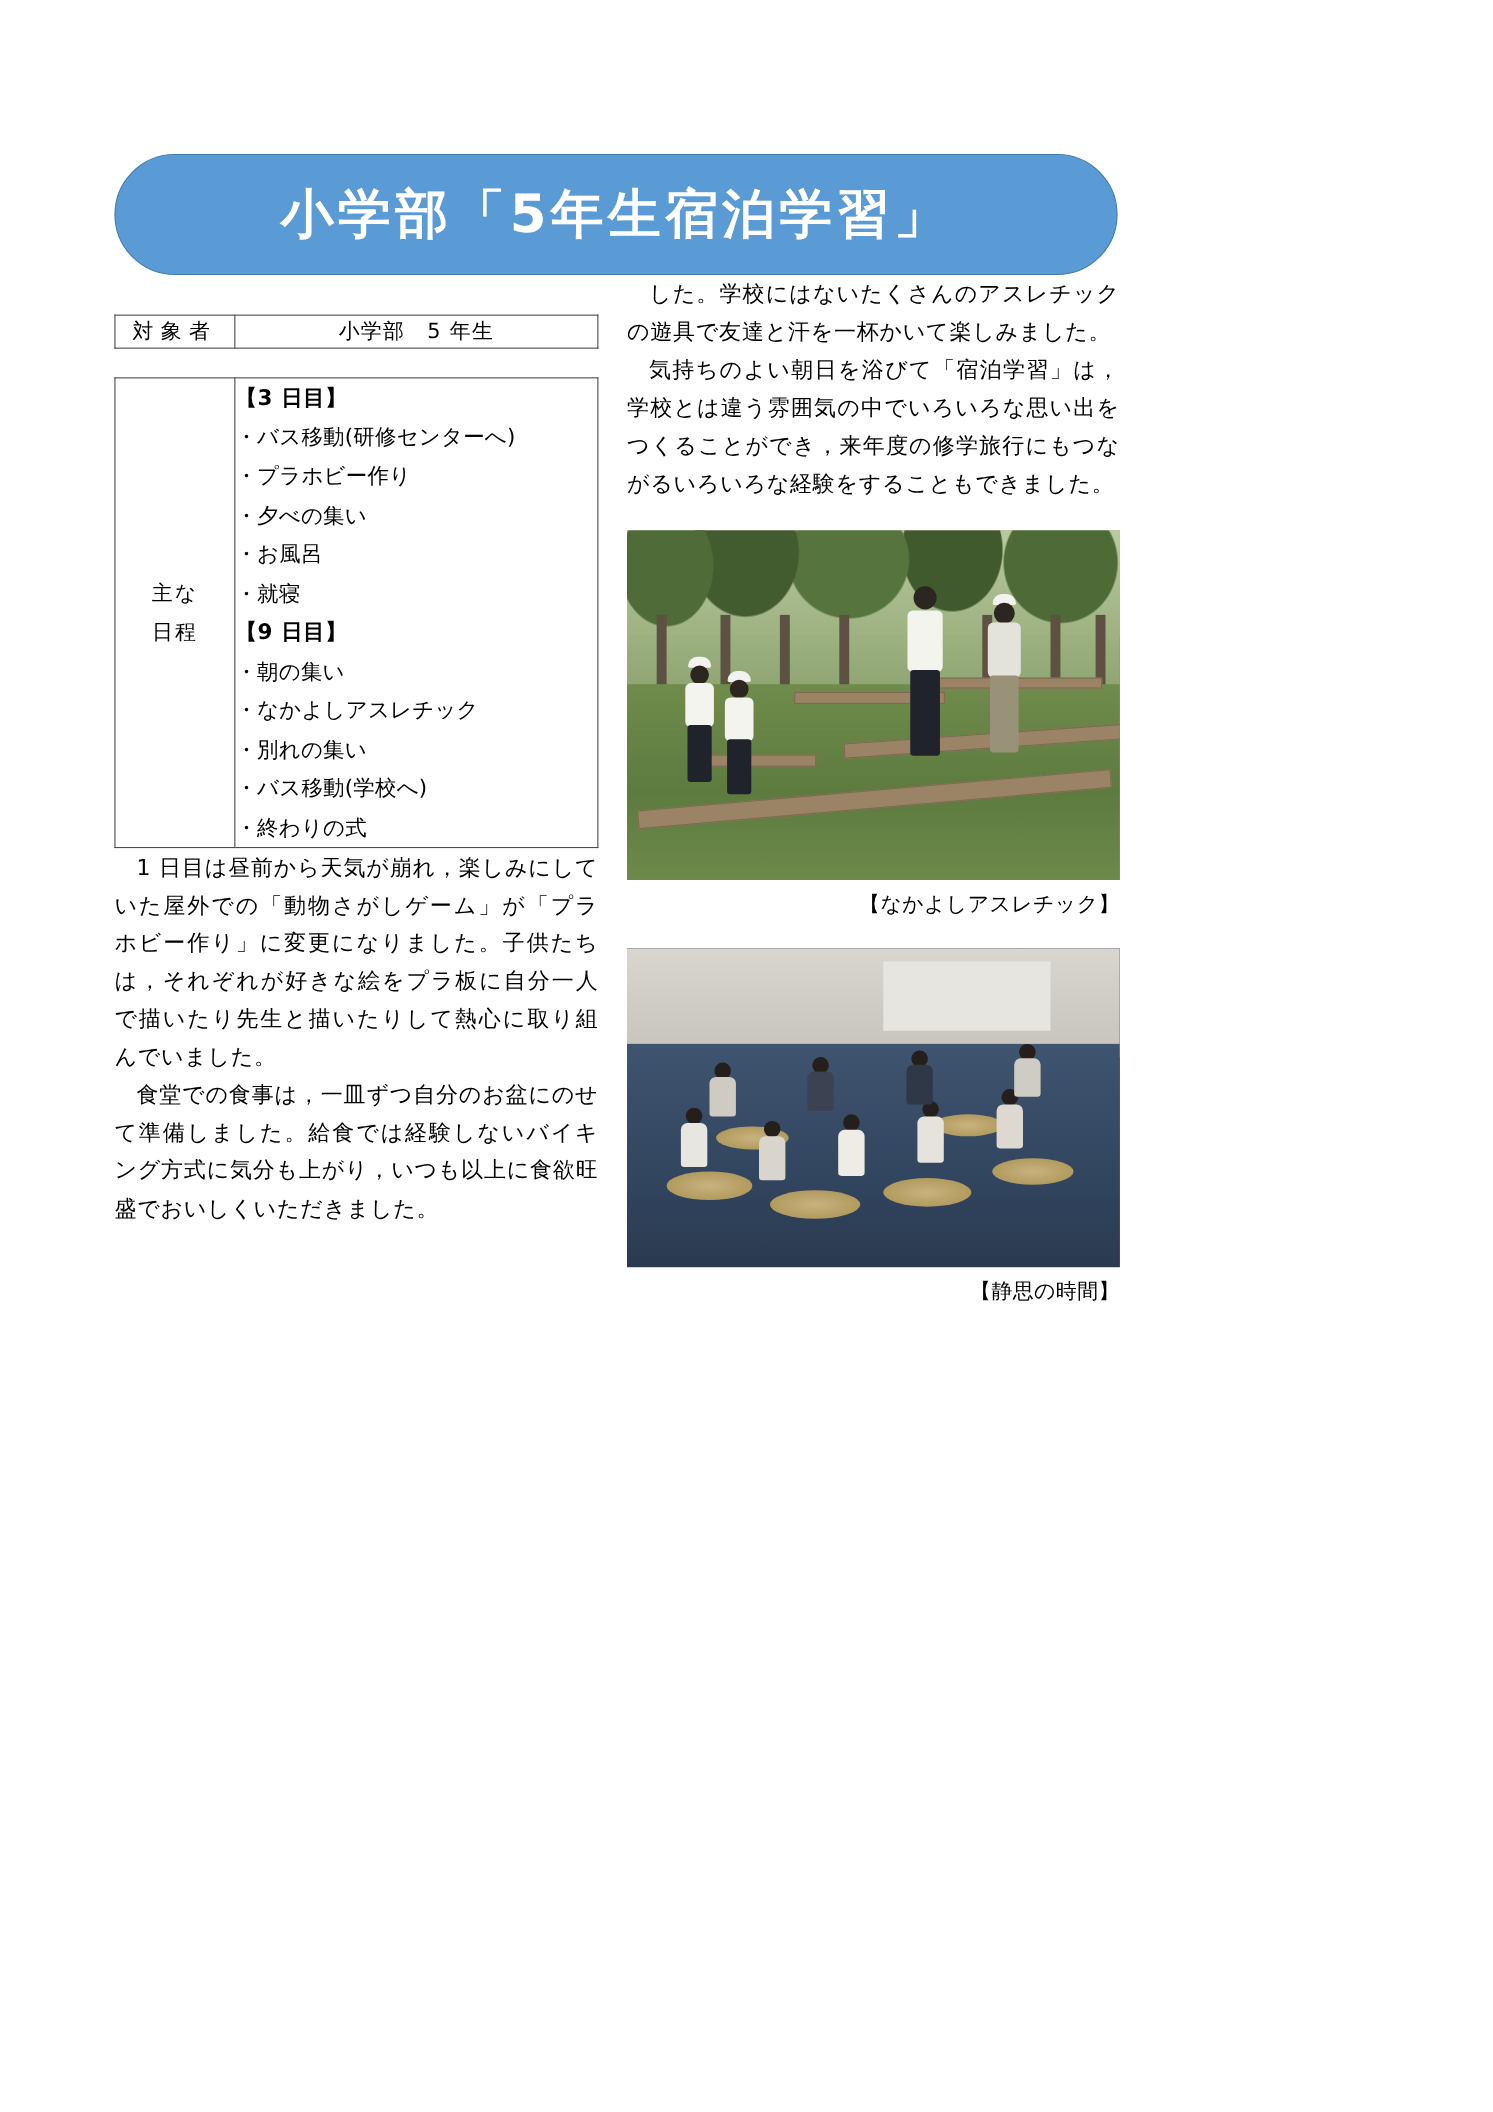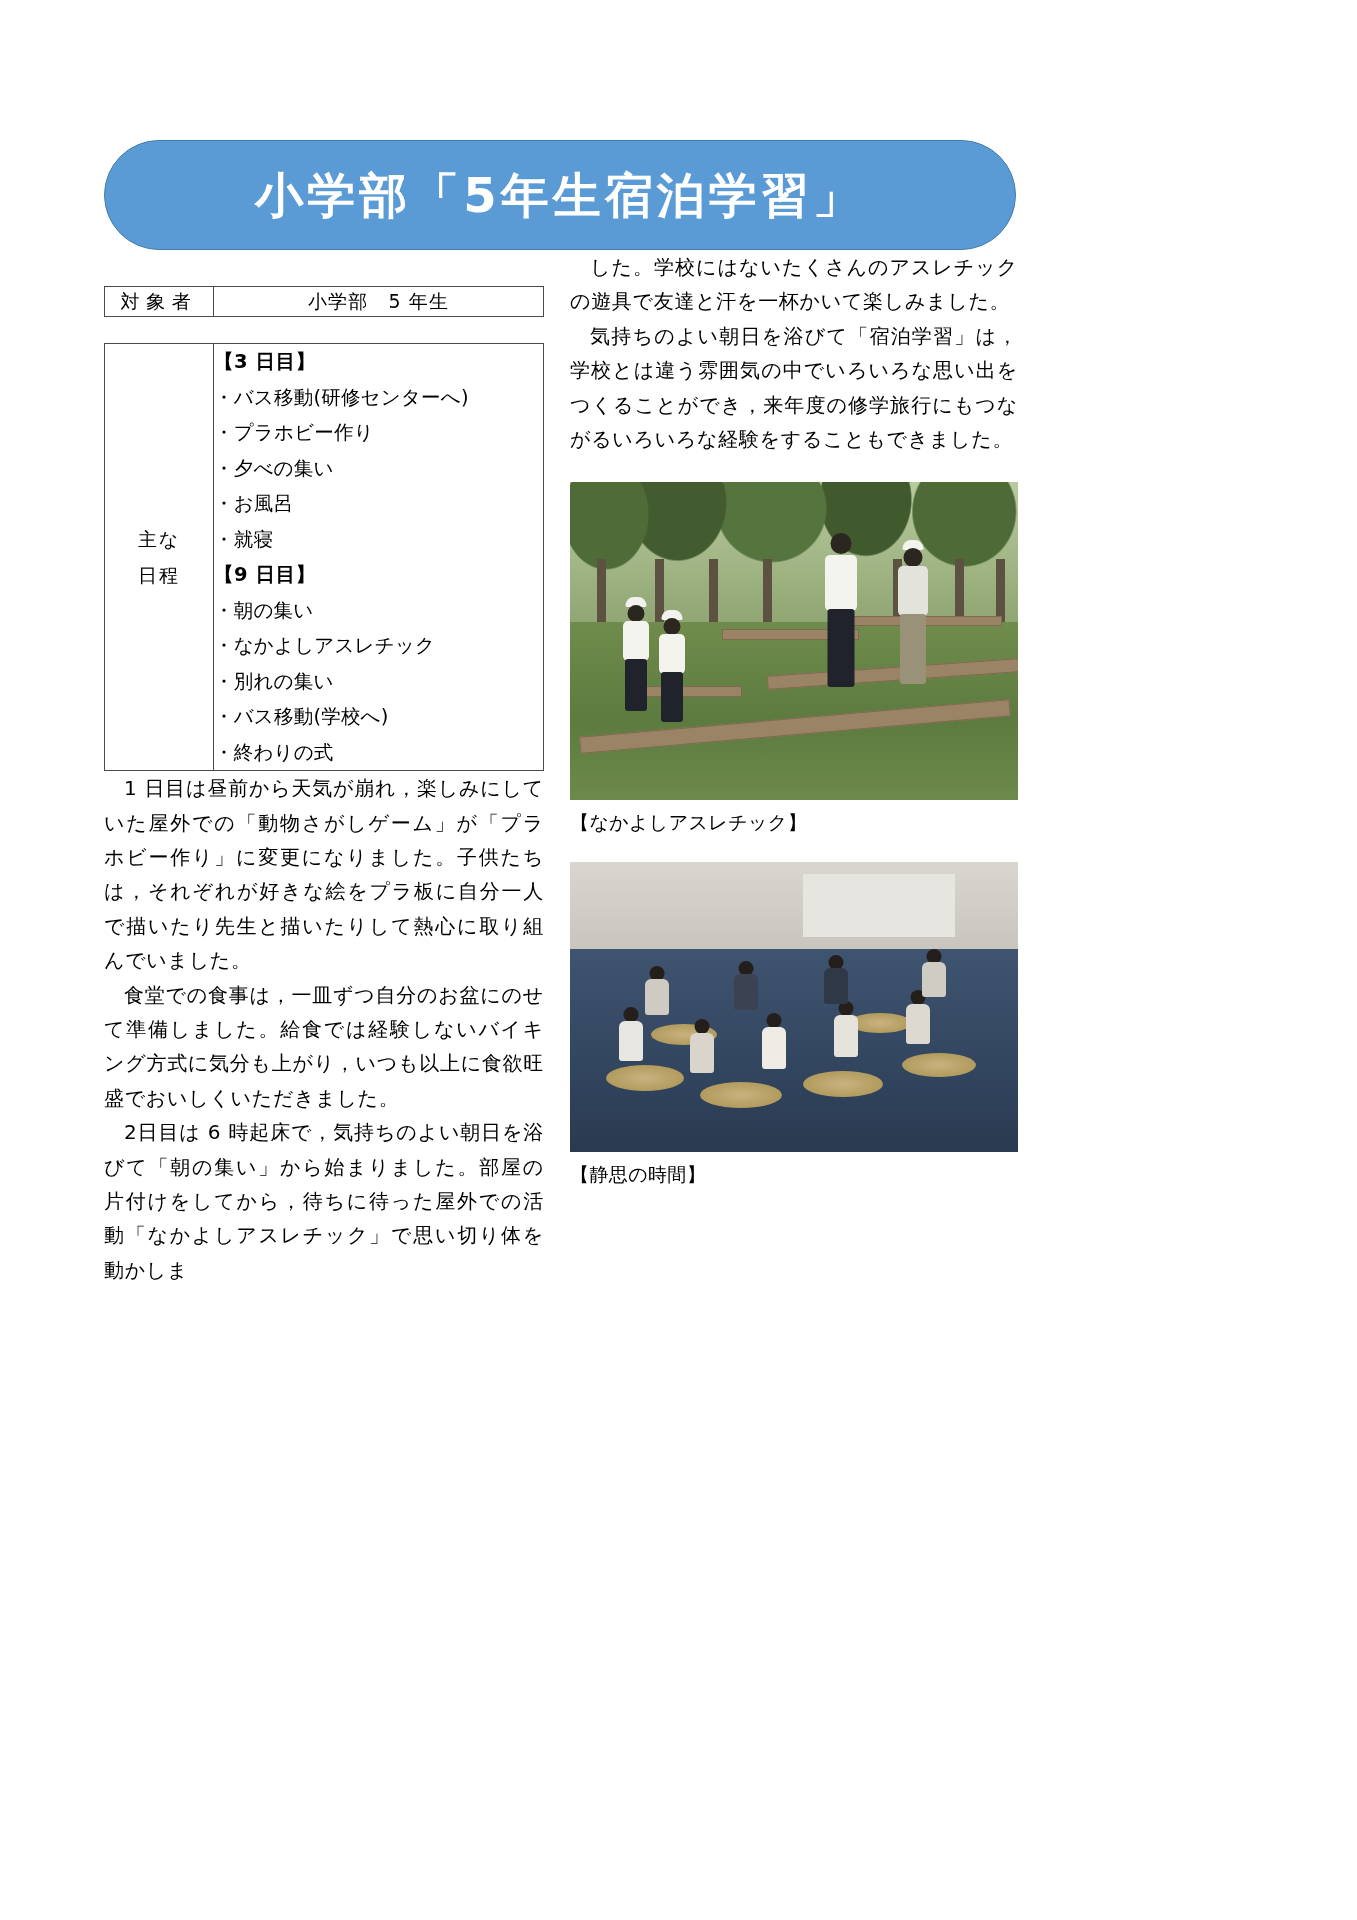--- a/index.html
+++ b/index.html
@@ -150,21 +150,21 @@
   .photo-frame {
     width: 448px;
     height: 318px;
     position: relative;
     overflow: hidden;
     background: #6f7d55;
   }
   .photo-frame.indoor { height: 290px; background: #33415c; }
   .caption {
     font-size: 19px;
-    text-align: left;
+    text-align: right;
     margin-top: 9px;
     letter-spacing: 0.02em;
     line-height: 1.4;
   }
 
   
   .ph1-sky     { position:absolute; left:0; top:0; width:100%; height:30%;
                  background: linear-gradient(#cfdcc0, #a9bd8c); }
   .ph1-trees   { position:absolute; left:0; top:0; width:100%; height:46%;
                  background:
@@ -245,21 +245,20 @@
               <li>・バス移動(学校へ)</li>
               <li>・終わりの式</li>
             </ul>
           </td>
         </tr>
       </tbody>
     </table>
 
     <p class="body para-gap-first">1 日目は昼前から天気が崩れ，楽しみにしていた屋外での「動物さがしゲーム」が「プラホビー作り」に変更になりました。子供たちは，それぞれが好きな絵をプラ板に自分一人で描いたり先生と描いたりして熱心に取り組んでいました。</p>
     <p class="body para-gap">食堂での食事は，一皿ずつ自分のお盆にのせて準備しました。給食では経験しないバイキング方式に気分も上がり，いつも以上に食欲旺盛でおいしくいただきました。</p>
-    <p class="body para-gap">2日目は 6 時起床で，気持ちのよい朝日を浴びて「朝の集い」から始まりました。部屋の片付けをしてから，待ちに待った屋外での活動「なかよしアスレチック」で思い切り体を動かしま</p>
   </div>
 
   <div class="col-right">
 
     <p class="body">した。学校にはないたくさんのアスレチックの遊具で友達と汗を一杯かいて楽しみました。</p>
     <p class="body para-gap">気持ちのよい朝日を浴びて「宿泊学習」は，学校とは違う雰囲気の中でいろいろな思い出をつくることができ，来年度の修学旅行にもつながるいろいろな経験をすることもできました。</p>
 
     <div class="photo-block">
       <div class="photo-frame">
         <div class="ph1-sky"></div>

